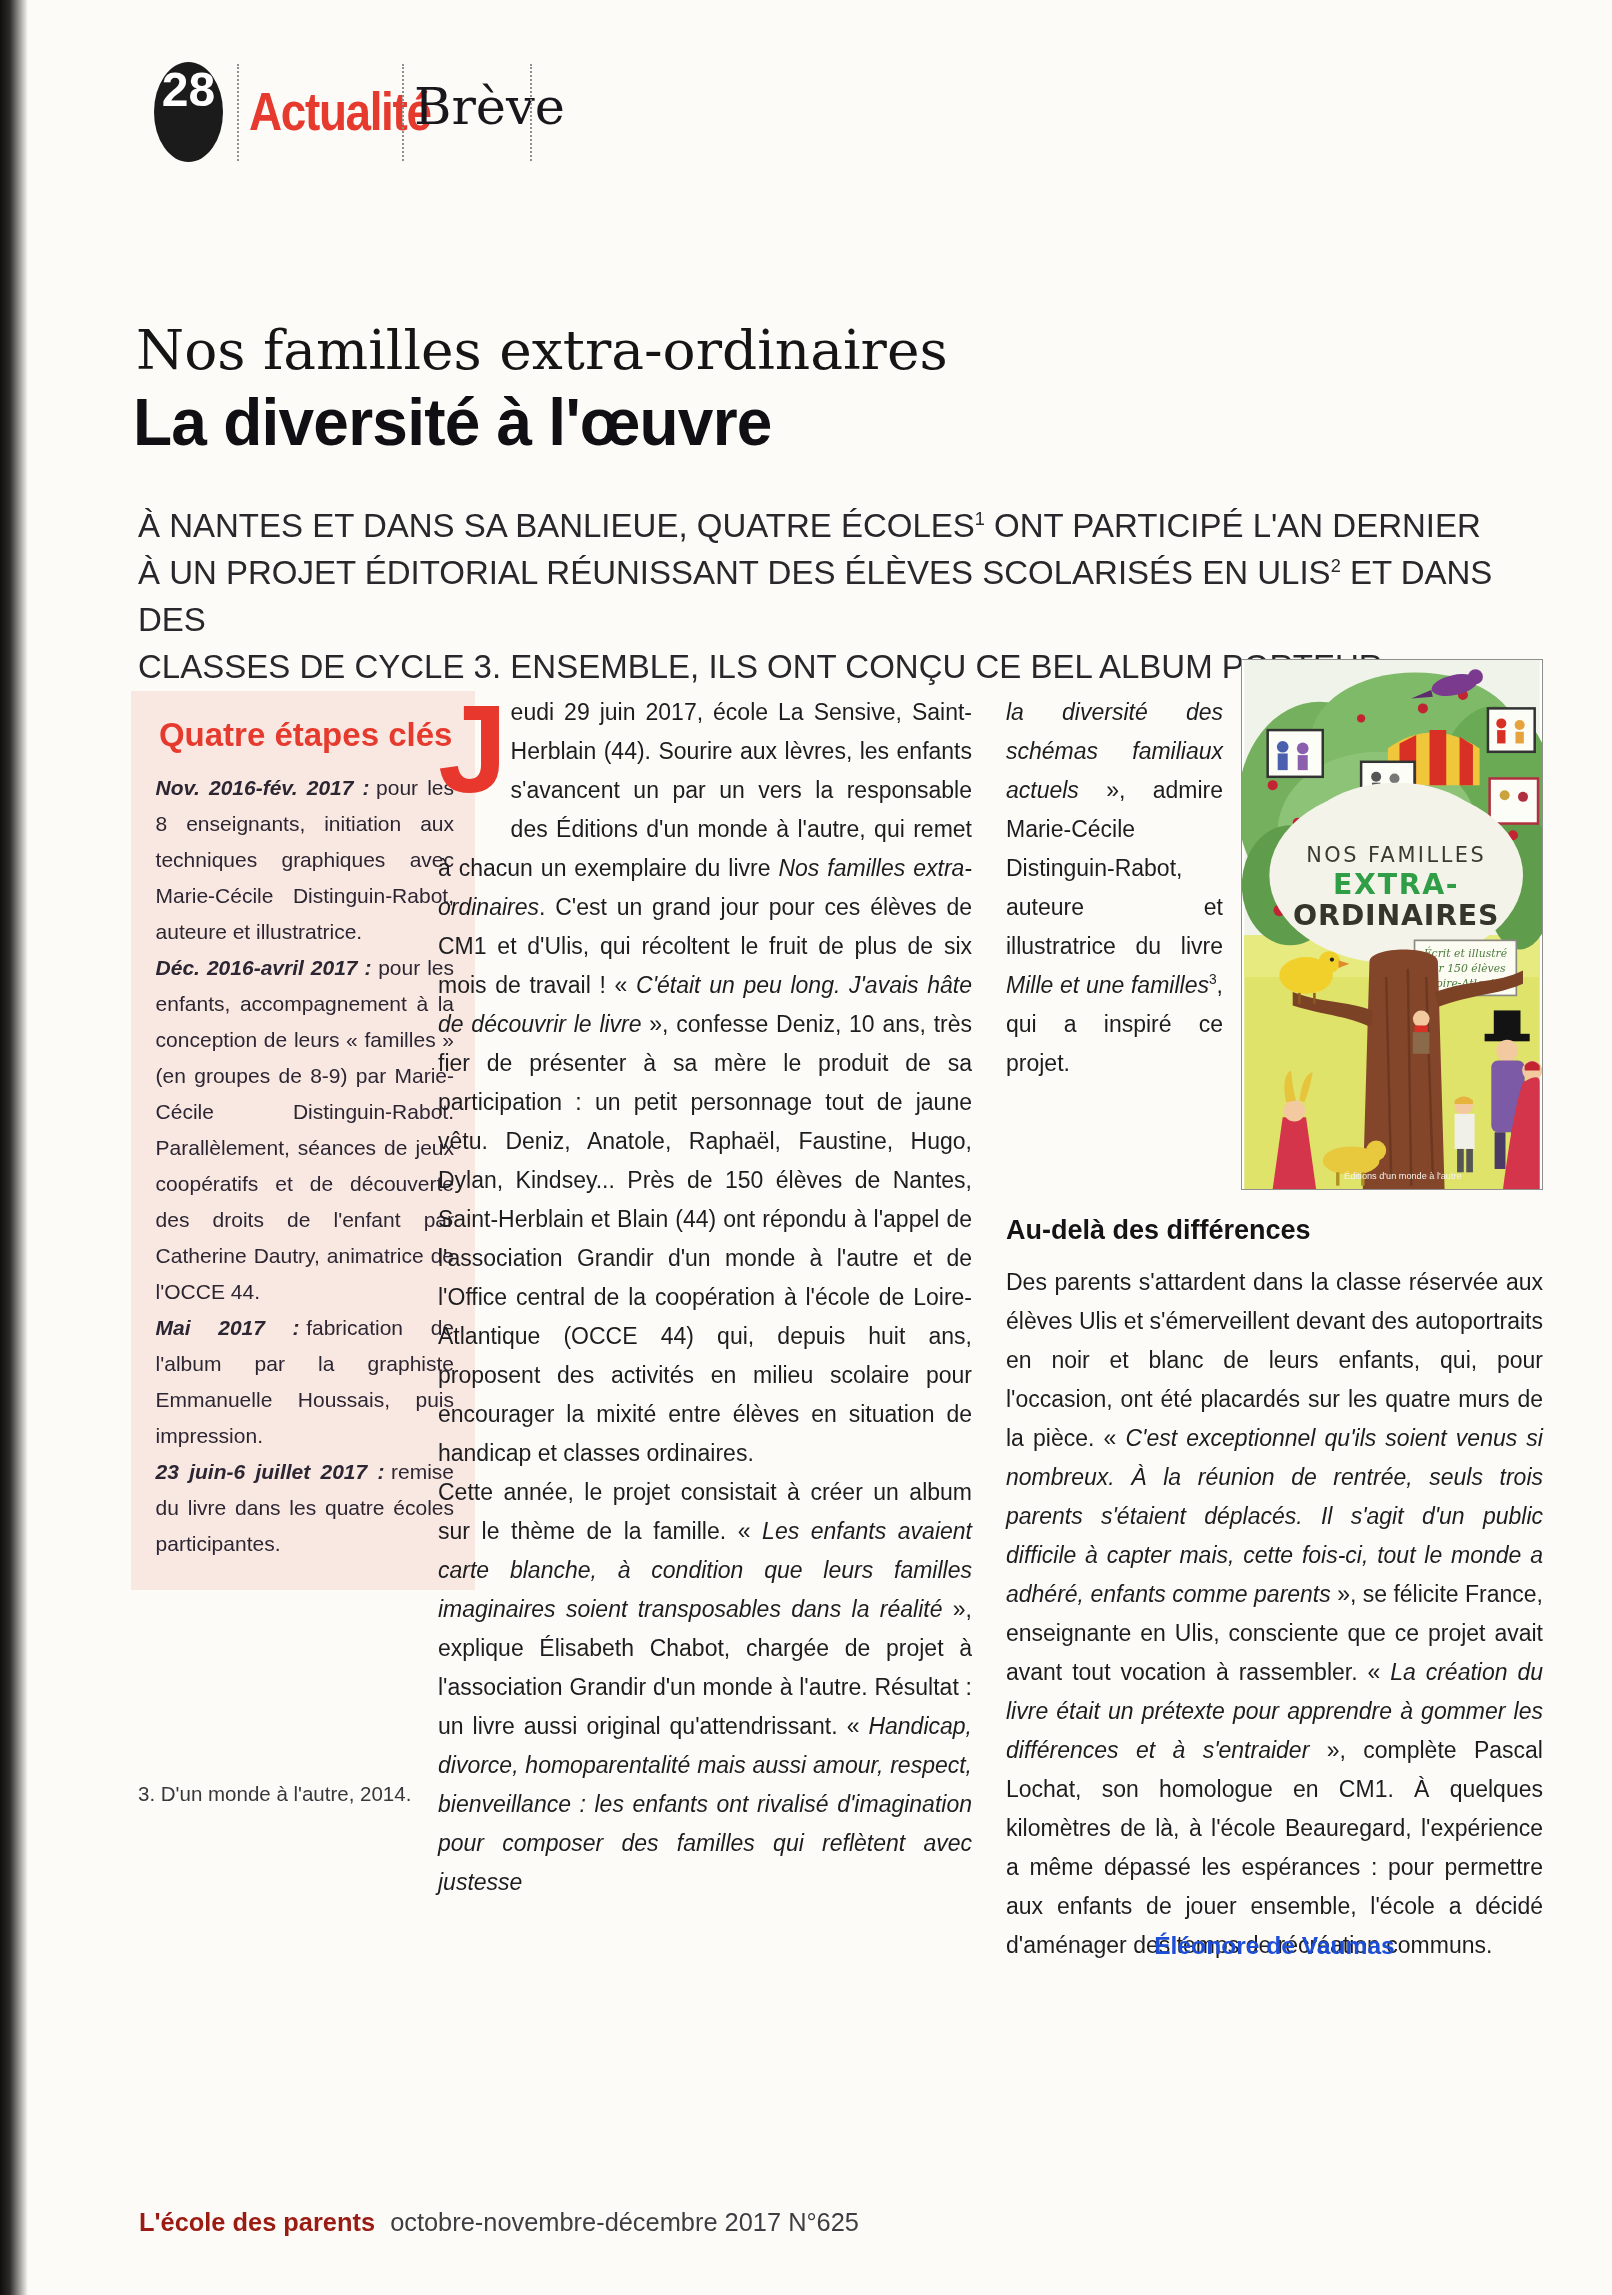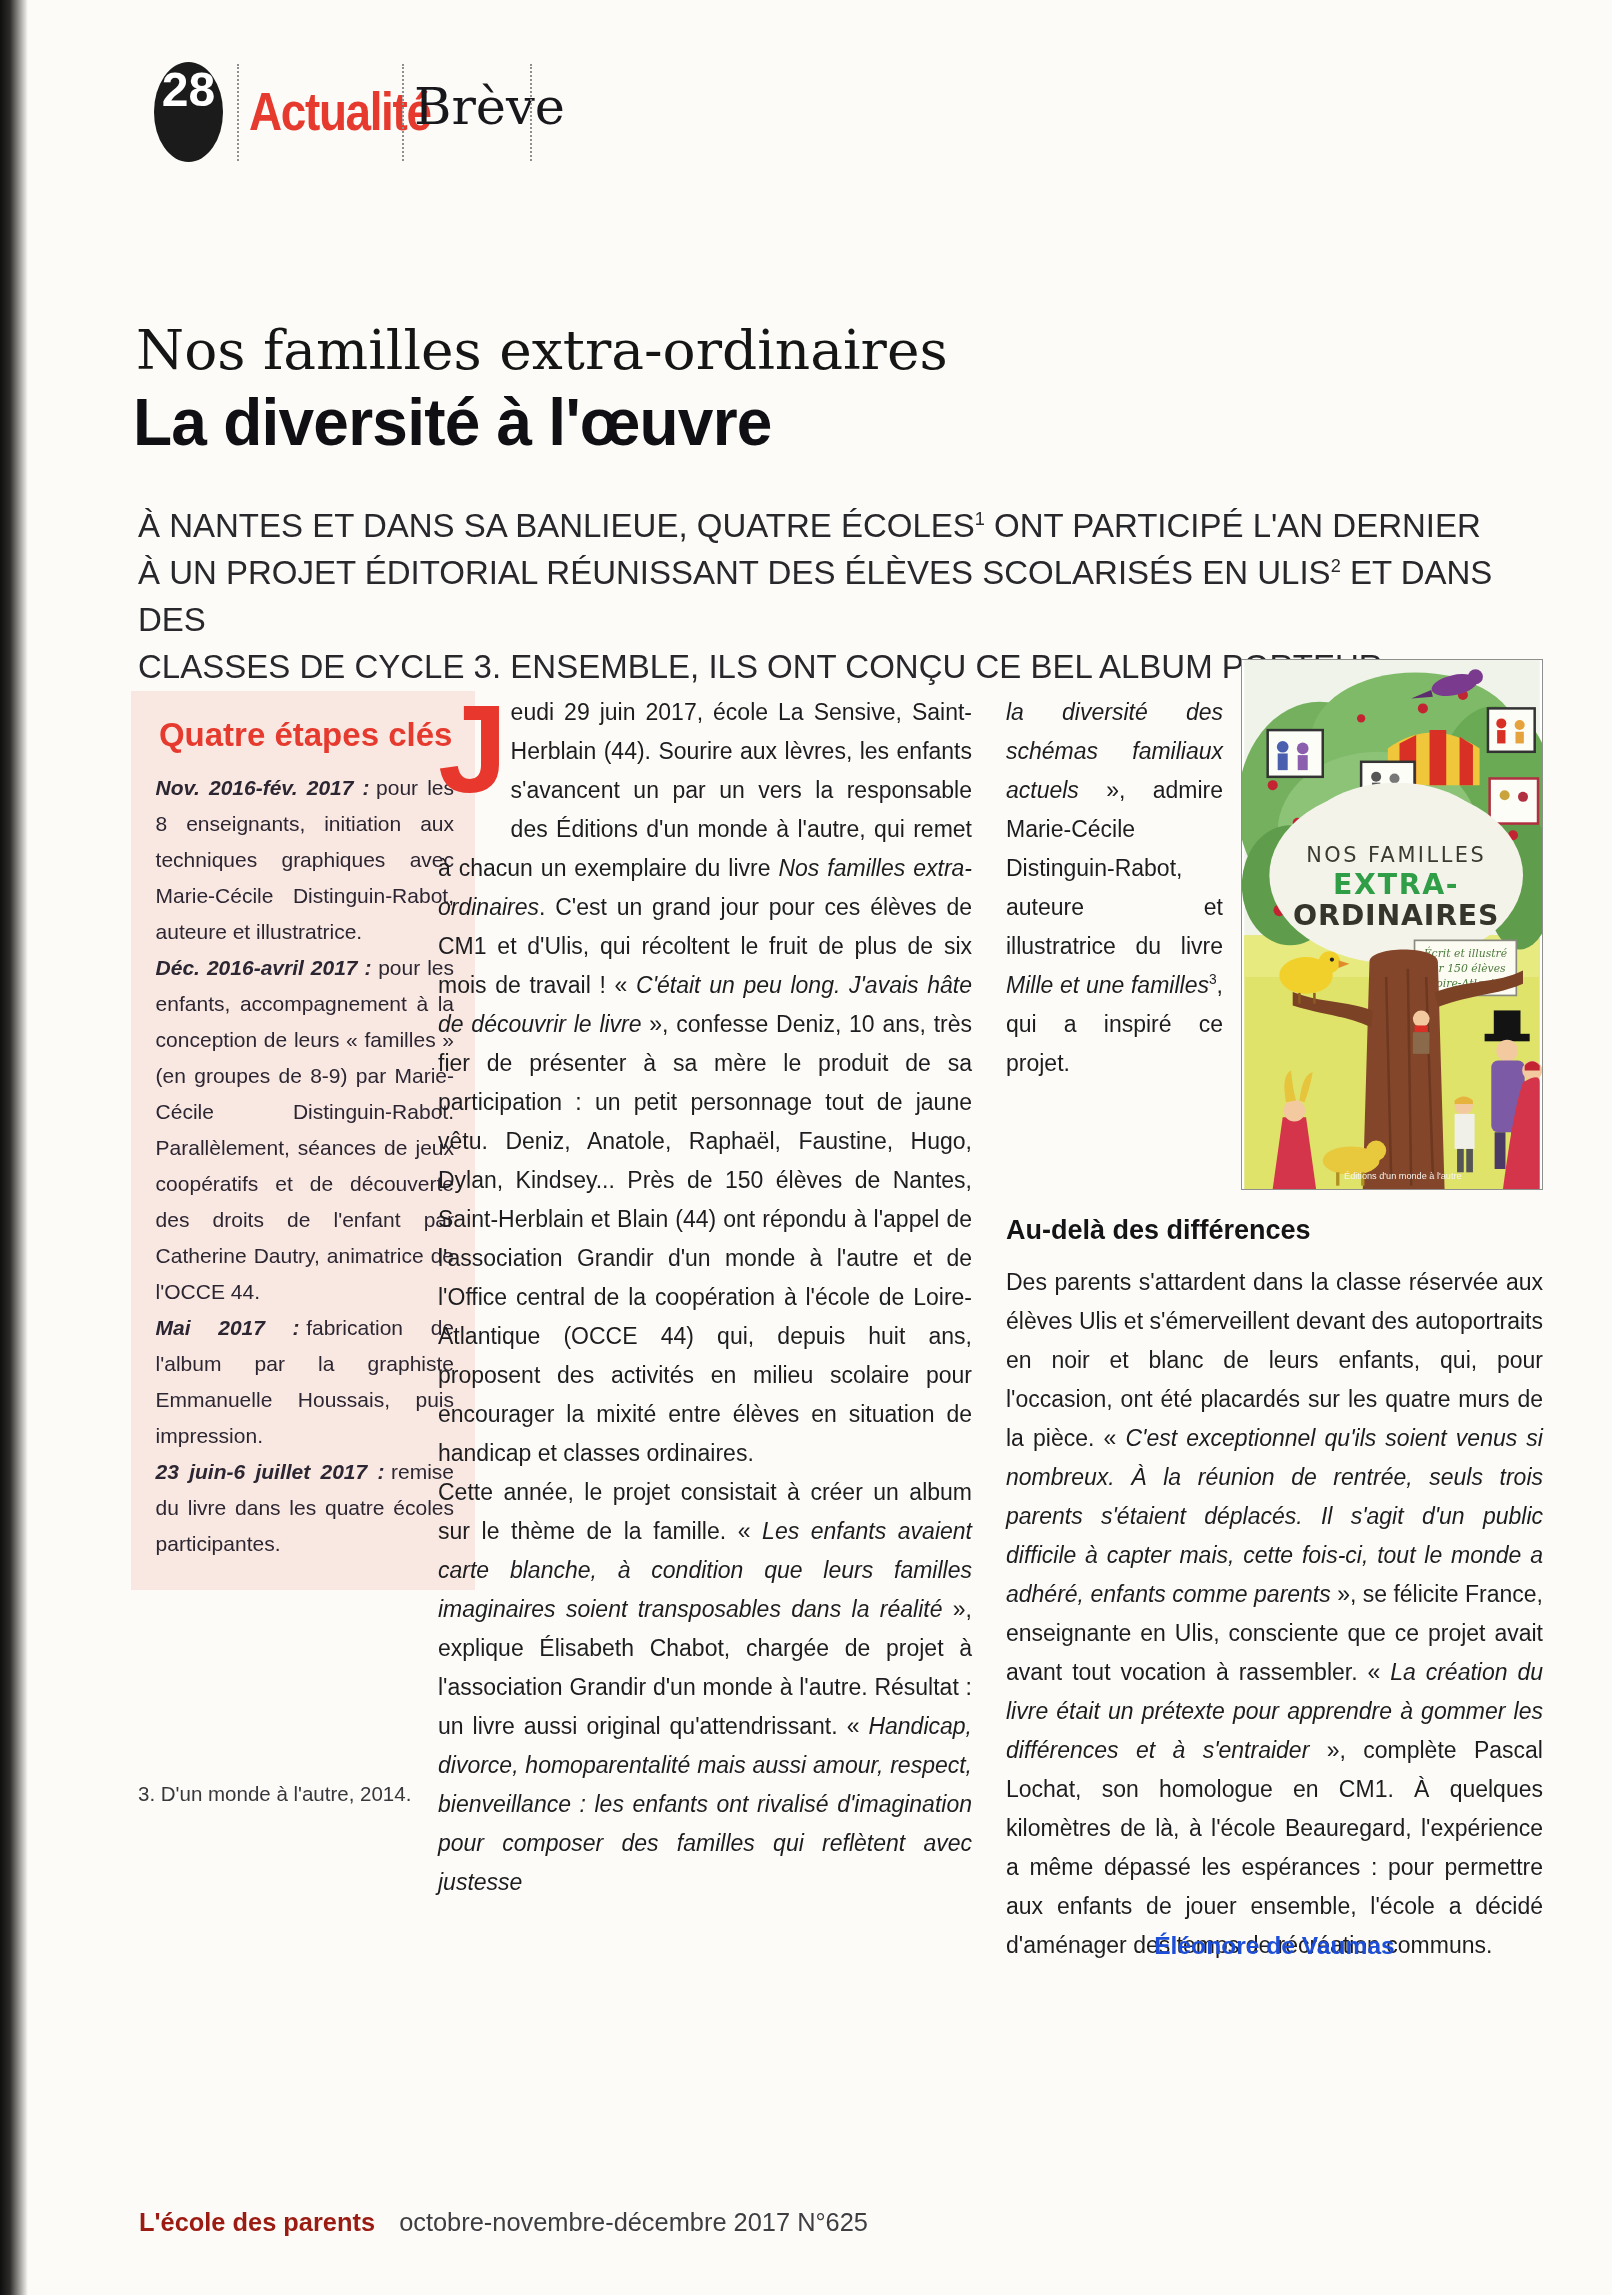--- a/index.html
+++ b/index.html
@@ -44,21 +44,21 @@
   .it{font-style:italic;}
   .sup{vertical-align:super;font-size:.6em;line-height:0;}
   .book-cover{float:right;width:302px;height:531px;margin:-34px 0 21px 18px;background:#fff;
         border:1.6px solid #8f8f8d;padding:0;box-sizing:border-box;}
   .book-cover svg{width:100%;height:100%;display:block;}
   .crosshead{clear:both;font-size:27px;font-weight:bold;color:#141417;margin:24.6px 0 13px 0;text-align:left;}
   .byline{text-align:center;font-weight:bold;font-size:24.6px;color:#1d4ed8;margin-top:-39px;}
   
   .footer{position:absolute;left:139px;top:2208px;font-size:25.4px;}
   .footer-brand{color:#9b1b12;font-weight:bold;}
-  .footer-issue{color:#3e3e42;margin-left:17px;}
+  .footer-issue{color:#3e3e42;margin-left:8px;}
 </style>
 </head>
 <body>
 
 <div class="page">
   <div class="scan-edge"></div>
 
   <div class="page-circle">
     <span>28</span>
   </div>

